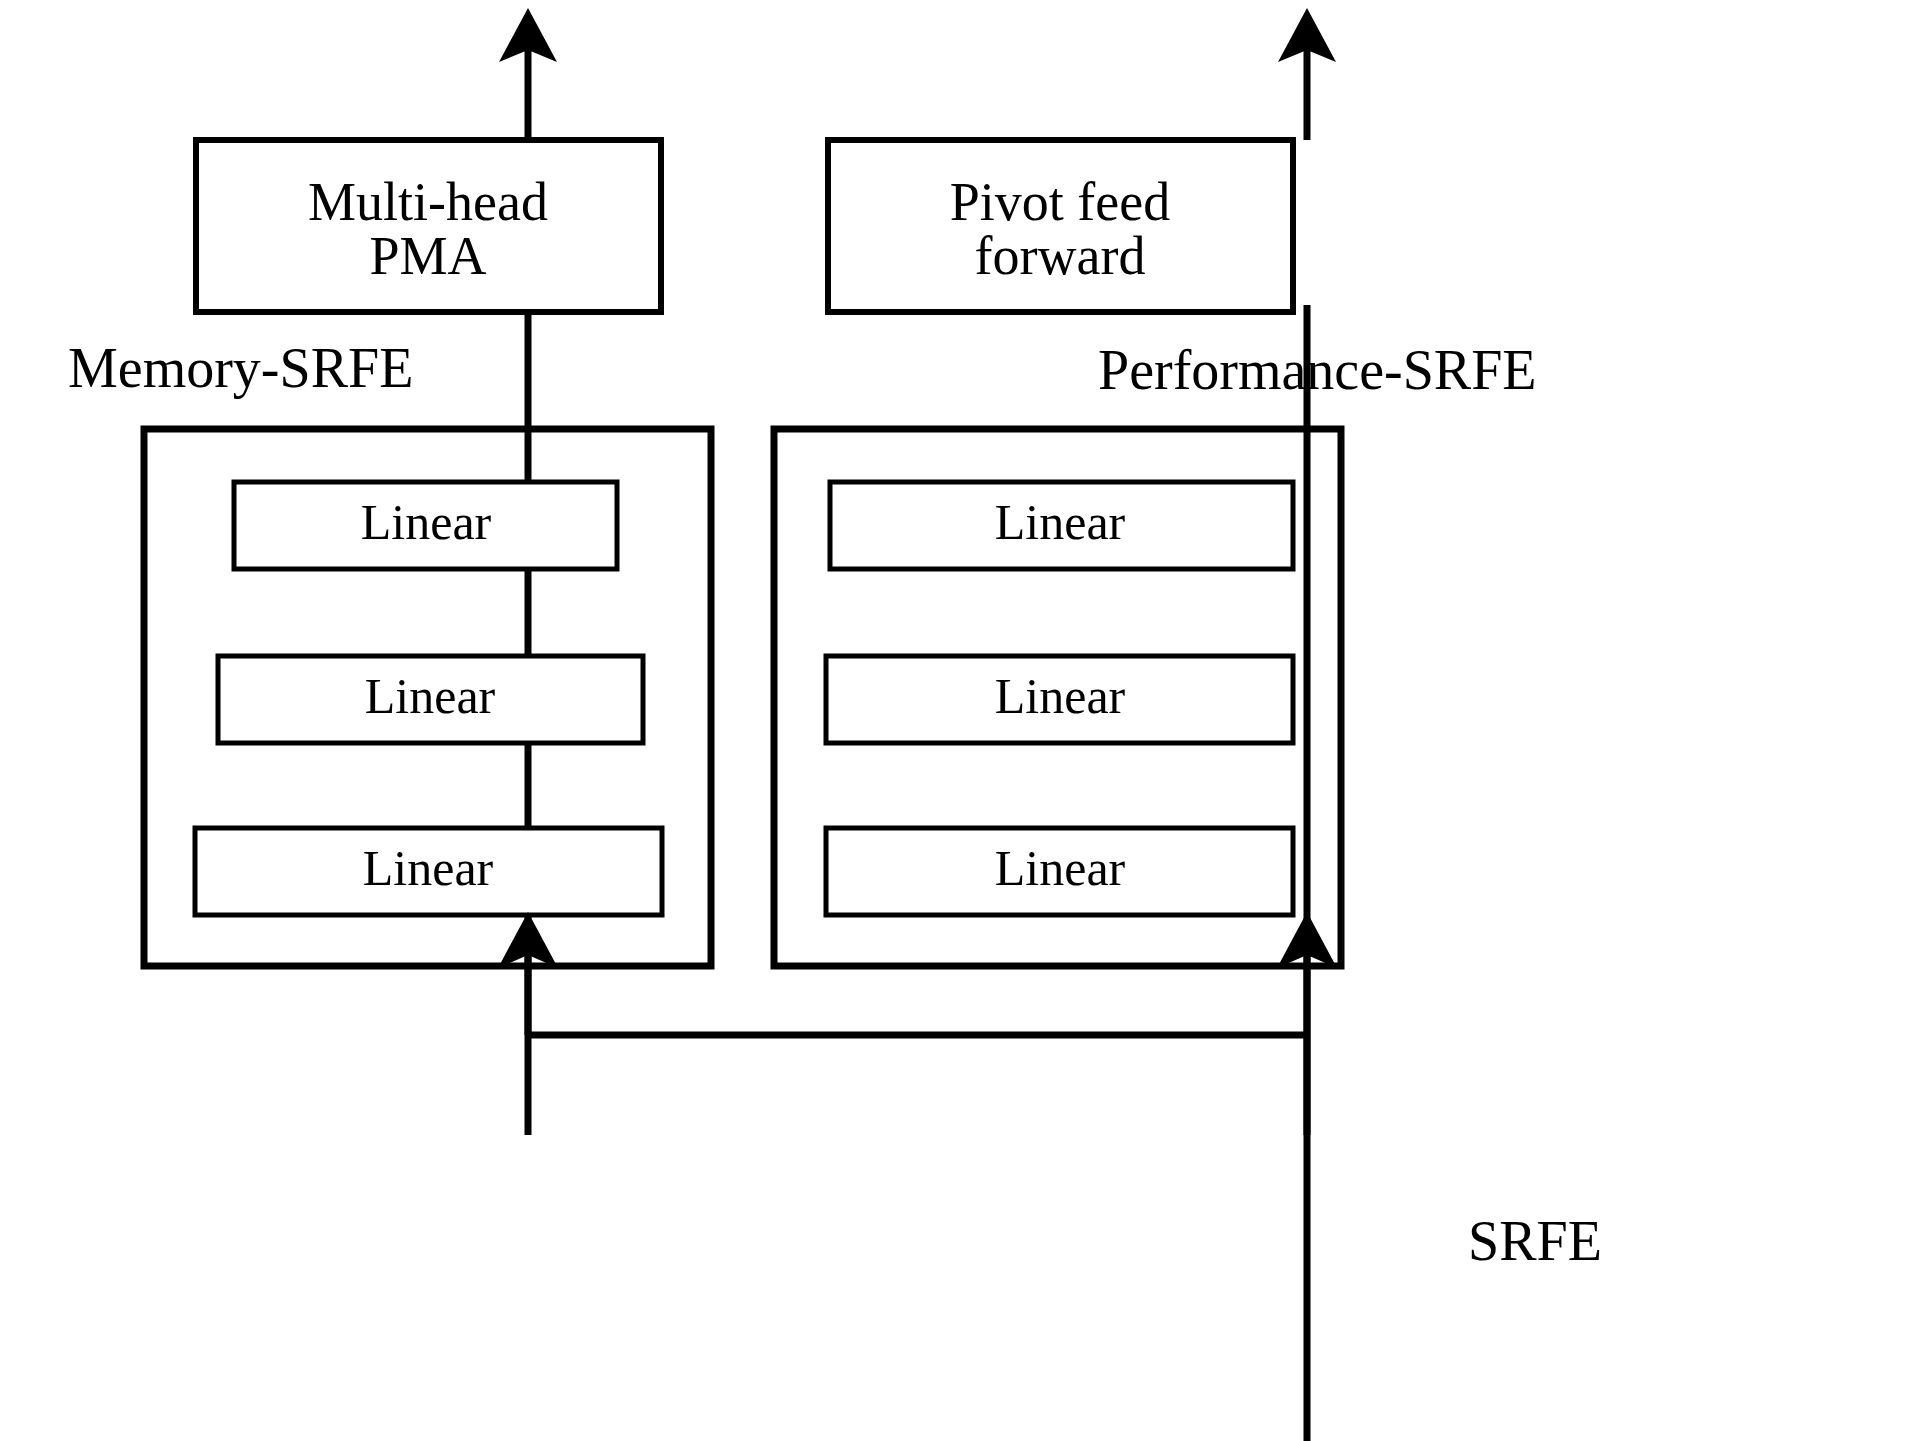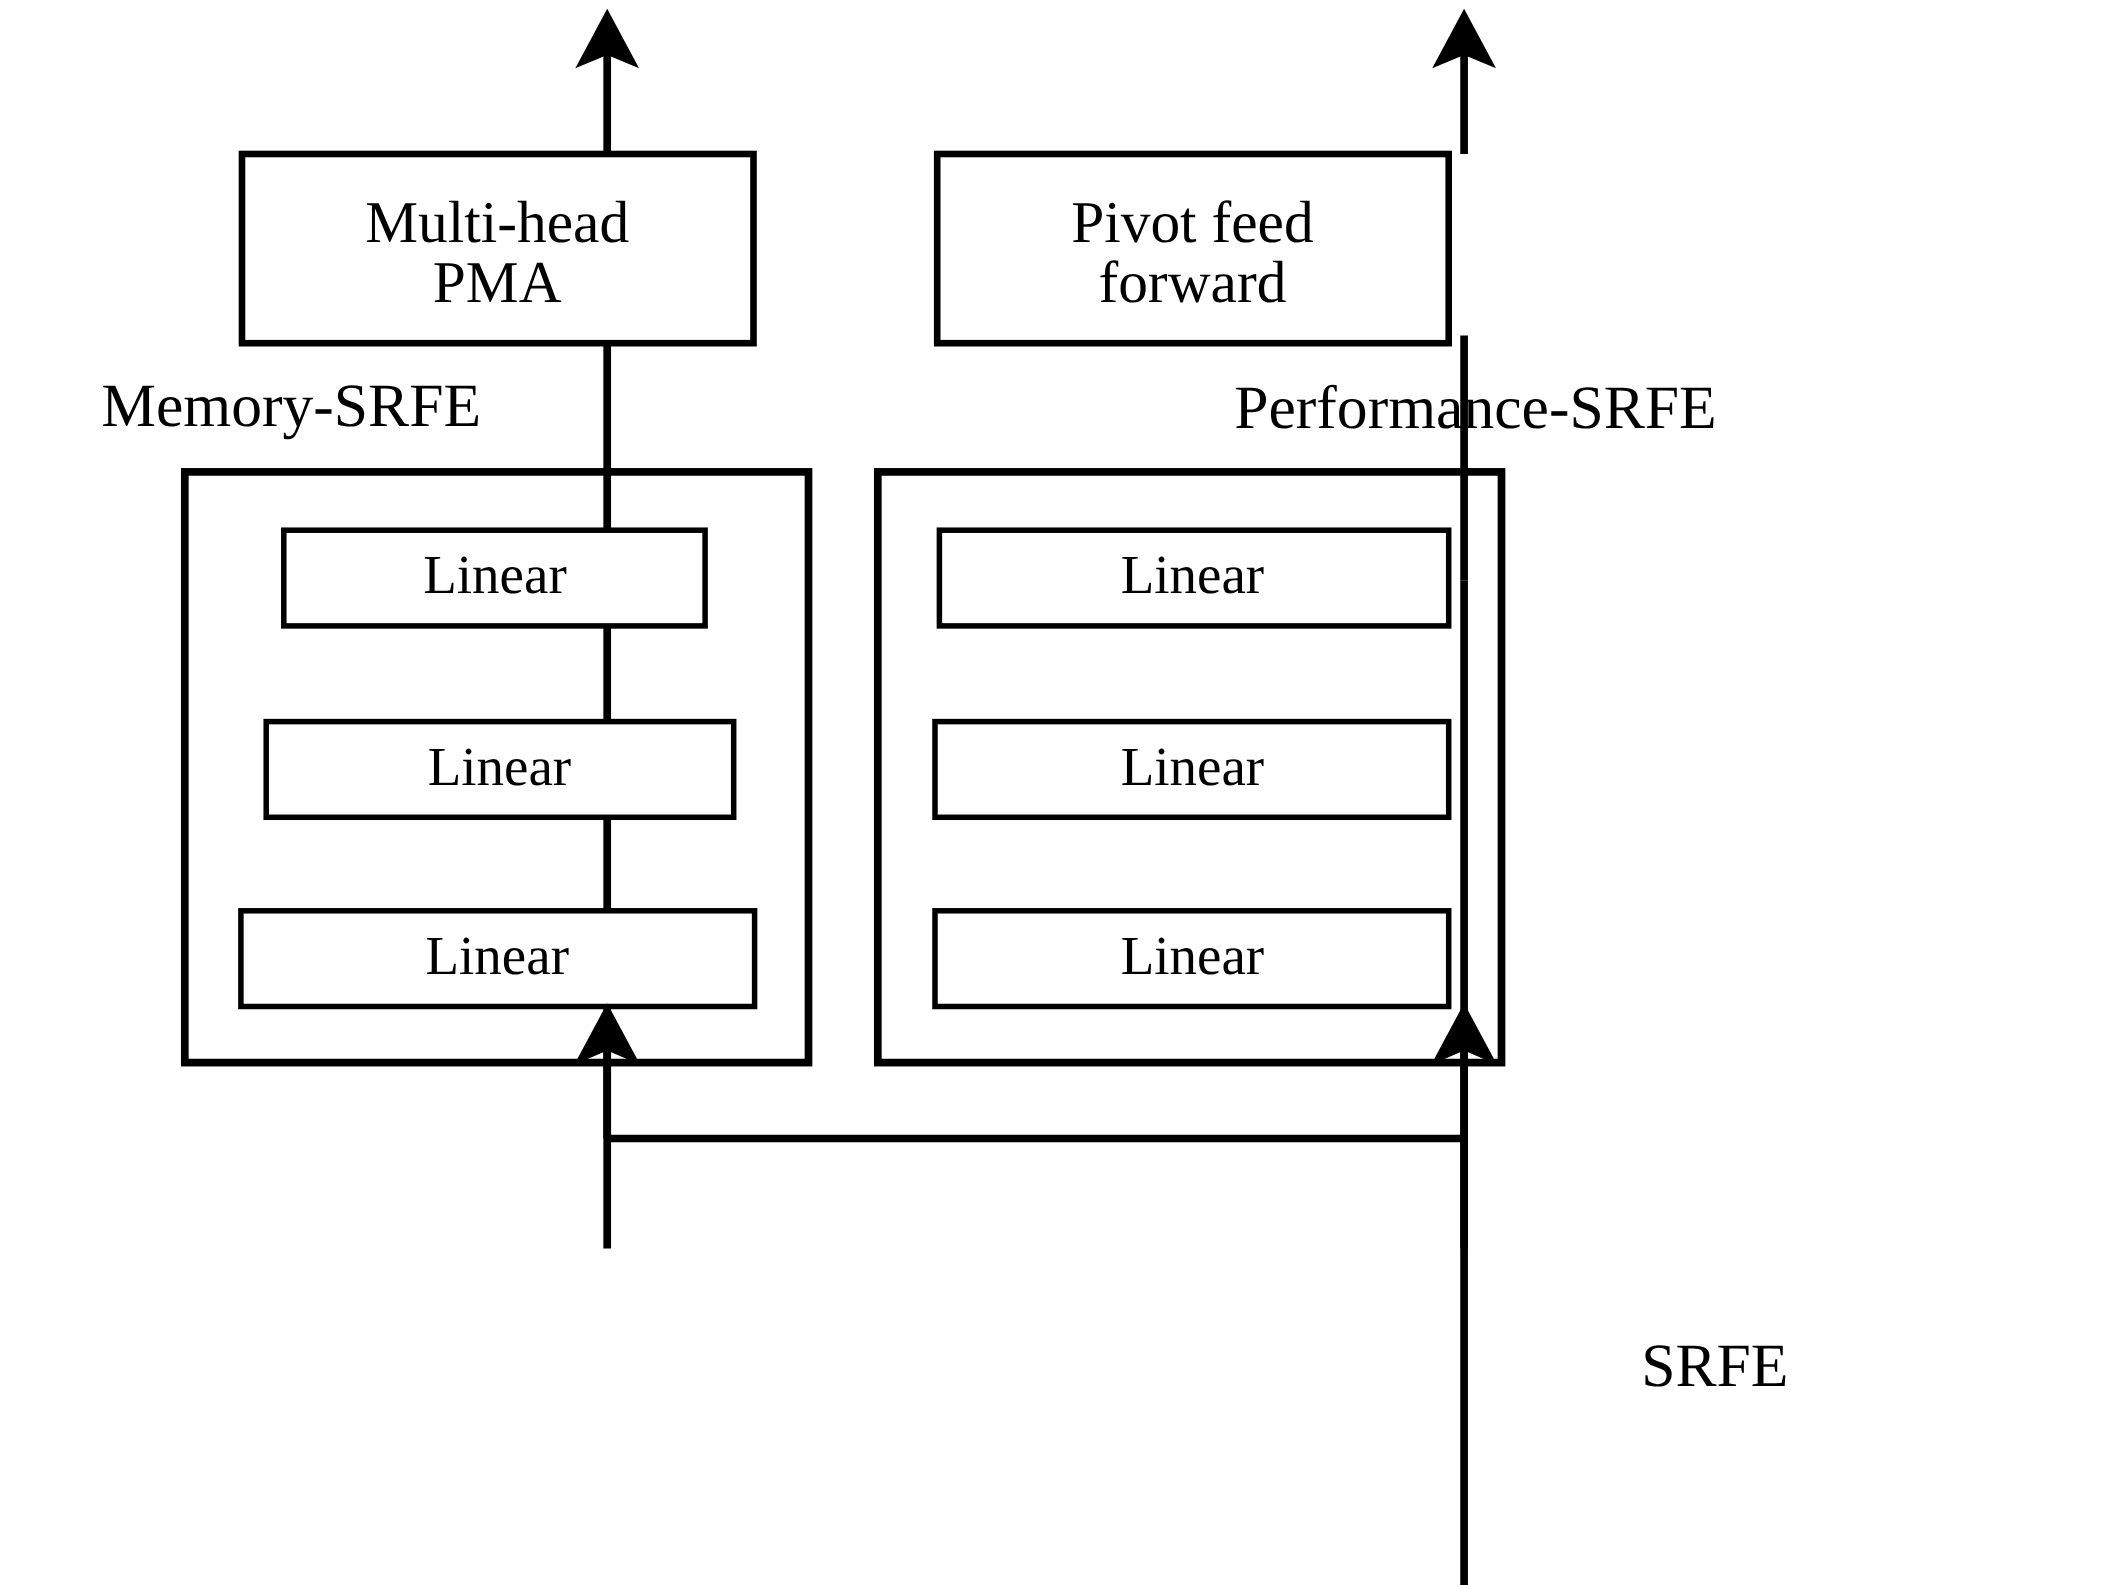--- a/index.html
+++ b/index.html
@@ -11,21 +11,20 @@
     width: 1913px;
     height: 1441px;
     font-family: "Liberation Serif", "DejaVu Serif", serif;
     overflow: hidden;
   }
   #diagram-root {
     position: relative;
     width: 1773px;
     height: 1441px;
     background: #ffffff;
-    margin-left: 24px;
   }
   svg.diagram-canvas {
     position: absolute;
     top: 0;
     left: 0;
     width: 1913px;
     height: 1441px;
     display: block;
   }
   .outer-rect {

